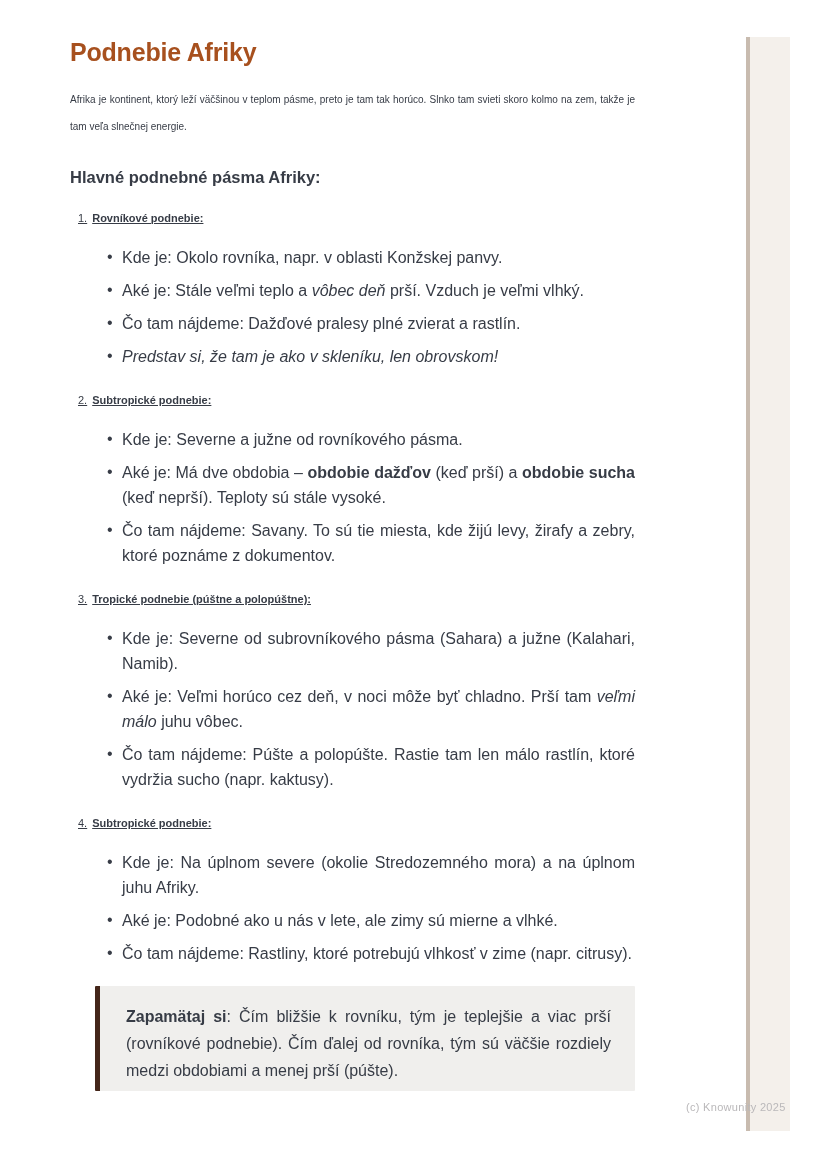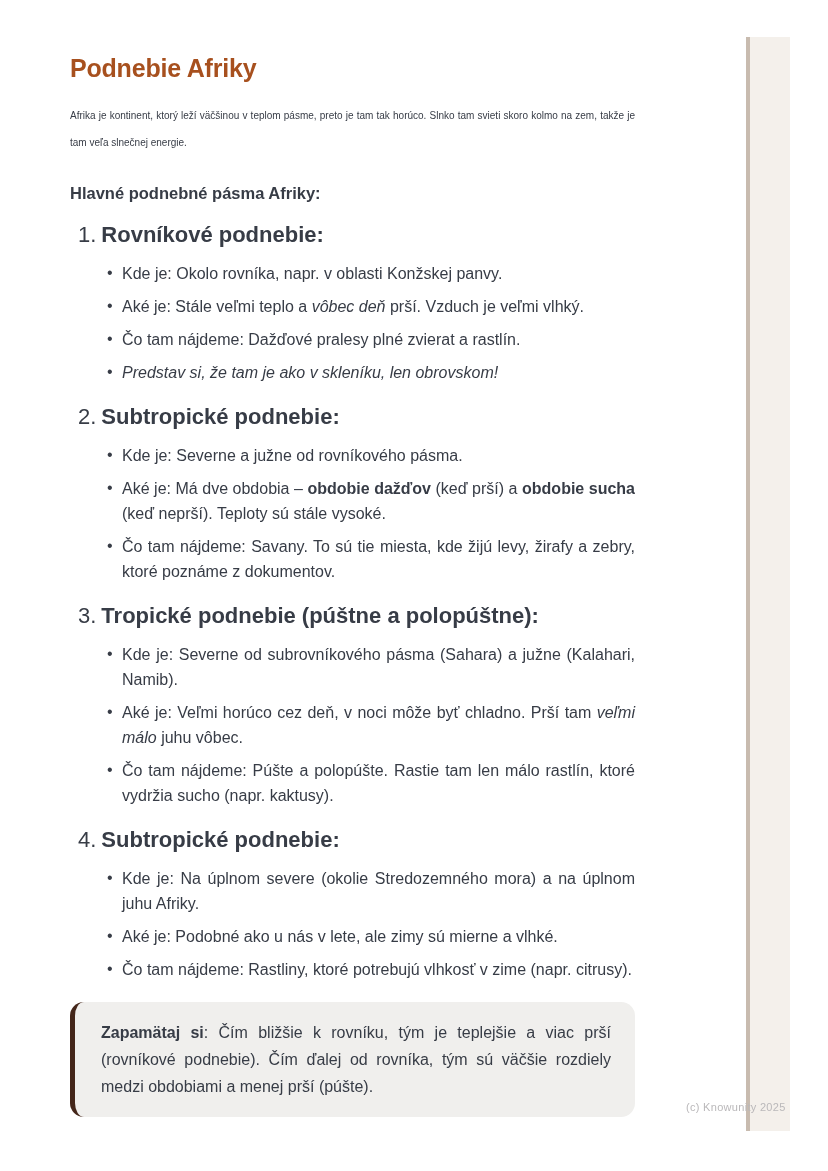--- a/index.html
+++ b/index.html
@@ -34,21 +34,21 @@
     left:686px;top:1101px;
     font-size:11px;
     letter-spacing:0.3px;
     color:var(--watermark,#BAB8BA);
     z-index:2;
     white-space:nowrap;
     text-align:right;
   }
   .content{
     position:absolute;
-    left:70px;top:54px;
+    left:70px;top:38px;
     width:565px;
     z-index:0;
   }
   h1.page-title{
     margin:0 0 20px 0;
     font-size:25px;
     line-height:28px;
     font-weight:700;
     color:var(--title,#A7501E);
     letter-spacing:-0.2px;
@@ -70,22 +70,23 @@
     margin:0;padding:0;
   }
   ol.sections > li.section{
     margin:0 0 18px 0;
   }
   ol.sections > li.section:last-child{
     margin-bottom:0;
   }
   .section-title{
     padding-left:8px;
-    font-size:22px;
+    font-size:11px;
     line-height:27px;
+    text-decoration:underline;
   }
   .section-title .num{
     font-weight:400;
     margin-right:5px;
   }
   .section-title strong{
     font-weight:700;
   }
   ul.bullets{
     list-style:none;
@@ -106,22 +107,23 @@
   ul.bullets .dot{
     position:absolute;
     left:37px;top:-1px;
     font-size:16px;
     font-style:normal;
   }
   .note{
     margin-top:20px;
     background:var(--note-bg,#F0EFED);
     border-left:5px solid var(--note-border,#44261A);
-    border-radius:14px;
-    padding:17px 24px 17px 26px;
+    border-radius:1px;
+    padding:17px 24px 7px 26px;
+    margin-left:25px;
   }
   .note p{
     margin:0;
     font-size:16px;
     line-height:27px;
     text-align:justify;
   }
   .seg-b{font-weight:700;}
   .seg-i{font-style:italic;}
 </style>

